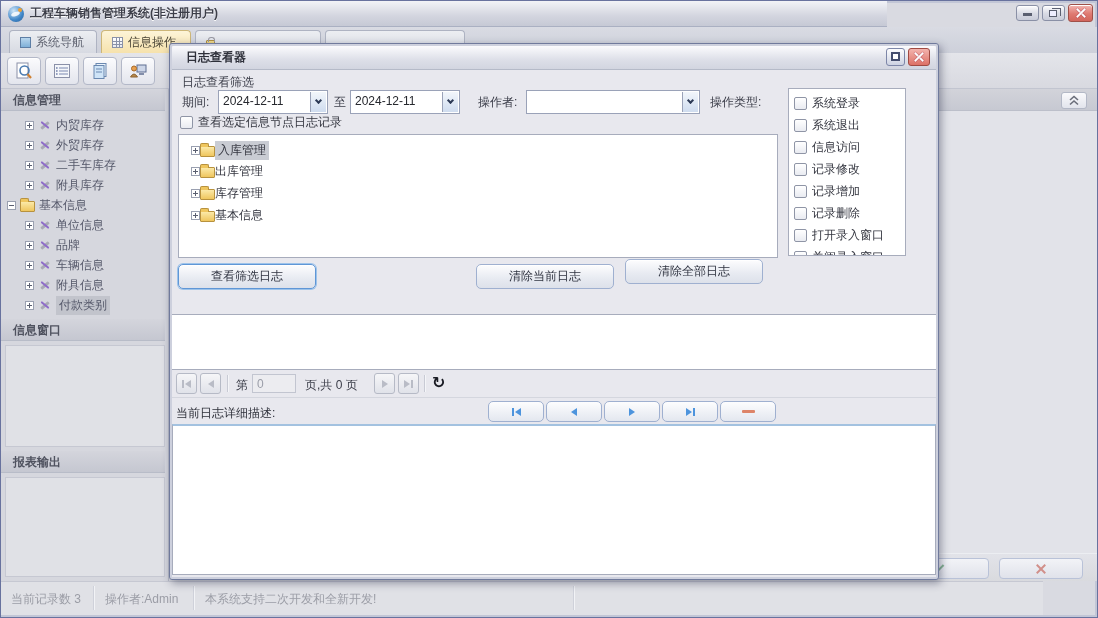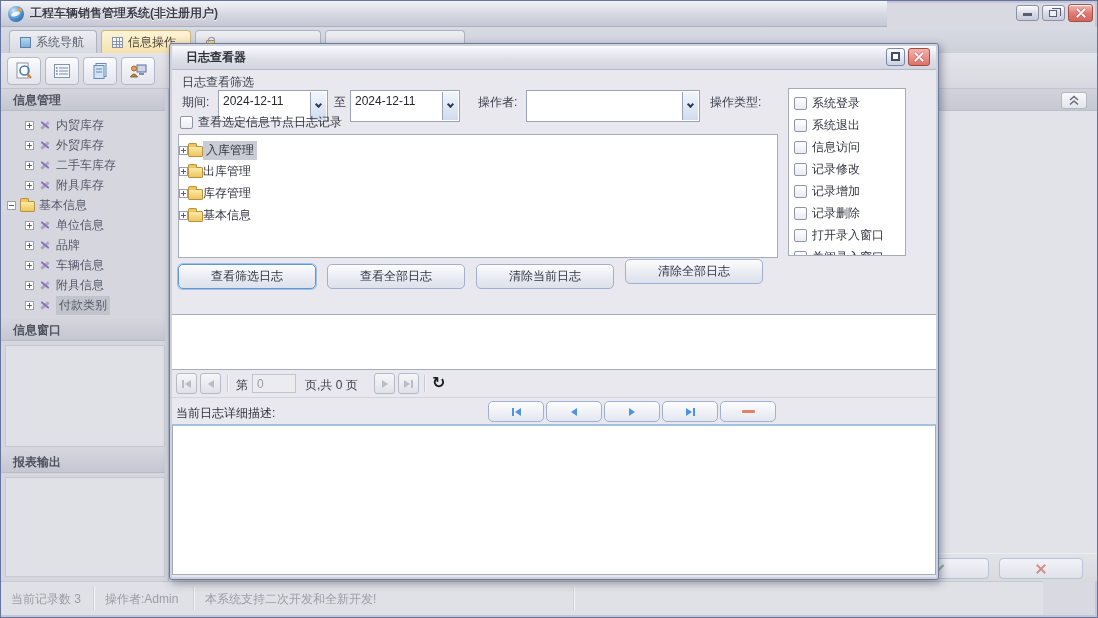--- a/index.html
+++ b/index.html
@@ -92,30 +92,30 @@
             border:1px solid #707a9c; border-radius:3px; box-shadow:2px 3px 8px rgba(40,45,70,.45), inset 0 0 0 2px #cdd0dd; z-index:10; }
   .dlgtitle { position:absolute; left:2px; top:2px; width:764px; height:24px; border-radius:2px 2px 0 0;
               background:linear-gradient(#fbfbfd,#dddfe8 60%,#d2d5e0); border-bottom:1px solid #b5bac8;
               display:flex; align-items:center; }
   .dlgtitle b { margin-left:14px; color:#2e303a; }
   .dlgbtn { position:absolute; top:4px; width:19px; height:18px; border:1px solid #7d86a8; border-radius:3px;
             background:linear-gradient(#fdfdfe,#cdd2e2); }
   .dlgbtn.close { width:22px; background:linear-gradient(#f3b4ae,#dd7166); border-color:#a04a42; }
   .ico-max { position:absolute; left:4px; top:3px; width:9px; height:9px; border:2px solid #3c4highlight; border:2px solid #444d6e; background:#fff; }
   .fieldlbl { position:absolute; color:#3a3c48; }
-  .combo { position:absolute; height:32px; background:#fff; border:1px solid #9aa2b8; }
+  .combo { position:absolute; height:24px; background:#fff; border:1px solid #9aa2b8; }
   .combo .val { position:absolute; left:4px; top:3px; color:#26282e; }
   .combobtn { position:absolute; right:1px; top:1px; bottom:1px; width:16px;
               background:linear-gradient(#f2f6fb,#cfdcef); border-left:1px solid #9aa2b8;
               display:flex; align-items:center; justify-content:center; }
   .chev { width:5px; height:5px; border-right:2px solid #2d3a56; border-bottom:2px solid #2d3a56; transform:rotate(45deg); margin-top:-3px; }
   .cb { position:relative; width:13px; height:13px; border:1px solid #8f95a6; border-radius:2px; background:linear-gradient(#fff,#e9ebf1); flex:0 0 13px; }
   .whitebox { position:absolute; background:#fff; border:1px solid #a7acbc; overflow:hidden; }
   .cbrow { position:absolute; left:5px; display:flex; align-items:center; gap:5px; color:#33353f; }
-  .dtree { position:absolute; left:0; display:flex; align-items:center; color:#33353f; }
+  .dtree { position:absolute; left:12px; display:flex; align-items:center; color:#33353f; }
   .dtree .lab.hl { background:#c9ccd3; padding:1px 3px; }
   .actbtn { position:absolute; height:25px; width:138px; border:1px solid #9fb0d0; border-radius:5px;
             background:linear-gradient(#fdfdfe,#e7eaf1 60%,#dde1ea); color:#2f3340;
             display:flex; align-items:center; justify-content:center; box-shadow:inset 0 1px 0 #fff; }
   .actbtn.focus { border-color:#5f96d6; box-shadow:0 0 0 1px #9dc3ea, inset 0 1px 0 #fff; }
   .gridhdr { position:absolute; left:2px; top:251px; width:764px; height:19px;
              background:linear-gradient(#f5f5f8,#e3e4ea); border-bottom:1px solid #b8bcc8; }
   .gridhdr span { position:absolute; top:3px; color:#26272e; }
   .pagerbar { position:absolute; left:2px; top:326px; width:764px; height:28px; background:#e8e8ee; border-bottom:1px solid #d4d6de; }
   .pgbtn { position:absolute; top:3px; width:21px; height:21px; border:1px solid #b6bac6; border-radius:3px;
@@ -376,21 +376,20 @@
           <span class="lab">库存管理</span>
         </div>
       <div class="dtree" style="top:72px;">
           <span class="exp plus"></span>
           <span class="folder"></span>
           <span class="lab">基本信息</span>
         </div>
     </div>
 
     <div class="actbtn focus" style="left:8px;   top:220px;">查看筛选日志</div>
-    <div class="actbtn" style="left:157px; top:220px;">查看全部日志</div>
     <div class="actbtn" style="left:306px; top:220px;">清除当前日志</div>
     <div class="actbtn" style="left:455px; top:215px;">清除全部日志</div>
 
     <div class="whitebox" style="left:2px; top:270px; width:764px; height:56px; border-left:none; border-right:none;"></div>
 
     <div class="pagerbar">
       <div class="pgbtn" style="left:4px;">
           <span class="bar"></span>
           <span class="tri l"></span>
         </div>

